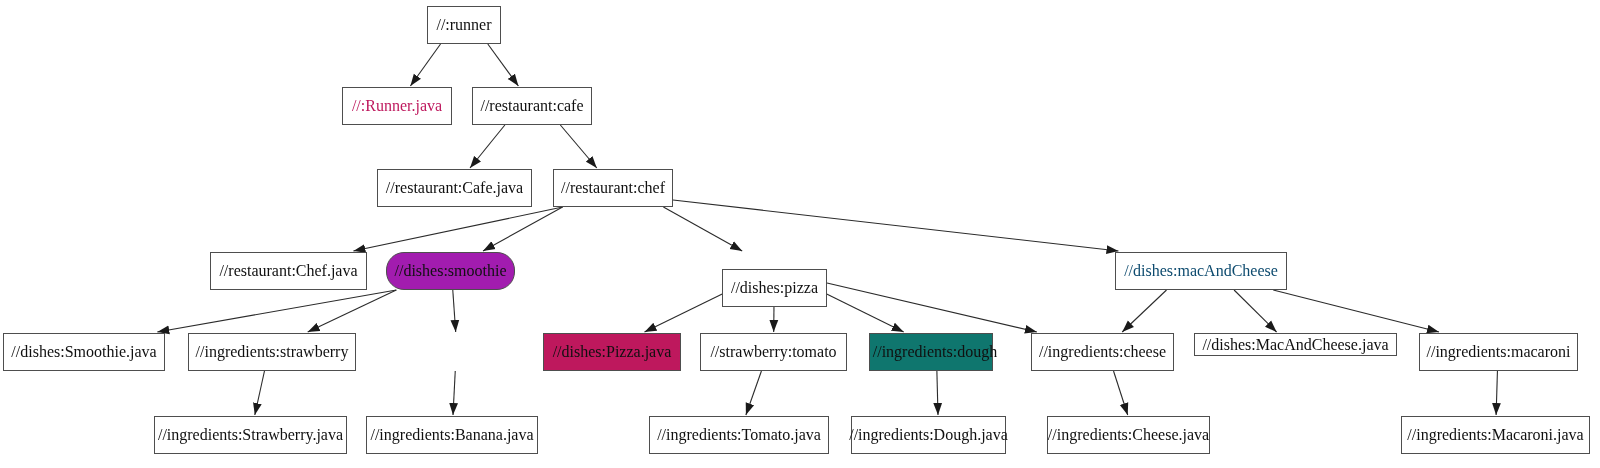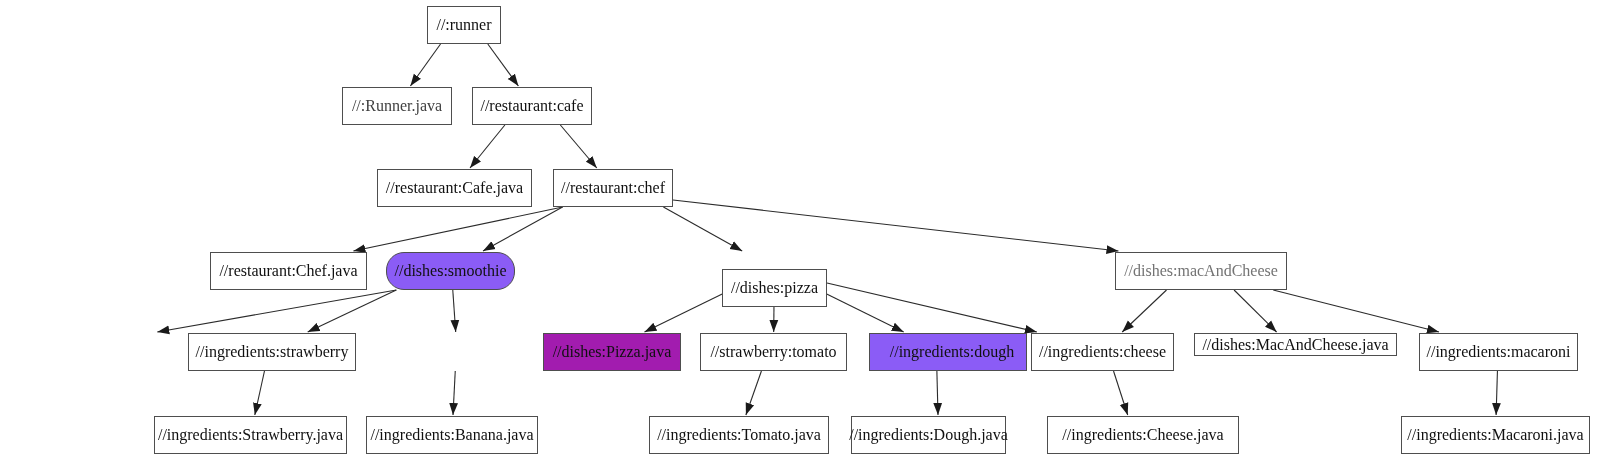--- a/index.html
+++ b/index.html
@@ -73,35 +73,36 @@
         <line x1="1234.075" y1="290" x2="1276.6" y2="332" stroke="#2b2b2b" stroke-width="1.1" marker-end="url(#arrow)"></line>
         <line x1="1273.24" y1="290" x2="1439" y2="332" stroke="#2b2b2b" stroke-width="1.1" marker-end="url(#arrow)"></line>
         <line x1="761.425" y1="371" x2="745.9" y2="415" stroke="#2b2b2b" stroke-width="1.1" marker-end="url(#arrow)"></line>
         <line x1="936.875" y1="371" x2="938" y2="415" stroke="#2b2b2b" stroke-width="1.1" marker-end="url(#arrow)"></line>
         <line x1="1113.525" y1="371" x2="1127.7" y2="415" stroke="#2b2b2b" stroke-width="1.1" marker-end="url(#arrow)"></line>
         <line x1="1497.45" y1="371" x2="1496.1" y2="415" stroke="#2b2b2b" stroke-width="1.1" marker-end="url(#arrow)"></line>
       </g>
   </svg>
   <div class="node-layer" id="node-layer">
       <div class="gnode" style="left: 427px; top: 6px; width: 74px; height: 38px; background: rgb(255, 255, 255); border-color: rgb(78, 78, 78); color: rgb(16, 16, 16);">//:runner</div>
-      <div class="gnode" style="left: 342px; top: 87px; width: 110px; height: 38px; background: rgb(255, 255, 255); border-color: rgb(78, 78, 78); color: #404040;">//:Runner.java</div>
+      <div class="gnode" style="left: 342px; top: 87px; width: 110px; height: 38px; background: rgb(255, 255, 255); border-color: rgb(78, 78, 78); color: #be185d;">//:Runner.java</div>
       <div class="gnode" style="left: 472px; top: 87px; width: 120px; height: 38px; background: rgb(255, 255, 255); border-color: rgb(78, 78, 78); color: rgb(16, 16, 16);">//restaurant:cafe</div>
       <div class="gnode" style="left: 377px; top: 169px; width: 155px; height: 38px; background: rgb(255, 255, 255); border-color: rgb(78, 78, 78); color: rgb(16, 16, 16);">//restaurant:Cafe.java</div>
       <div class="gnode" style="left: 553px; top: 169px; width: 120px; height: 38px; background: rgb(255, 255, 255); border-color: rgb(78, 78, 78); color: rgb(16, 16, 16);">//restaurant:chef</div>
       <div class="gnode" style="left: 210px; top: 252px; width: 157px; height: 38px; background: rgb(255, 255, 255); border-color: rgb(78, 78, 78); color: rgb(16, 16, 16);">//restaurant:Chef.java</div>
-      <div class="gnode" style="left: 386px; top: 252px; width: 129px; height: 38px; background: #8b5cf6; border-color: rgb(78, 78, 78); color: rgb(16, 16, 16); border-radius: 18px;">//dishes:smoothie</div>
+      <div class="gnode" style="left: 386px; top: 252px; width: 129px; height: 38px; background: #a21caf; border-color: rgb(78, 78, 78); color: rgb(16, 16, 16); border-radius: 18px;">//dishes:smoothie</div>
       <div class="gnode" style="left: 722px; top: 252px; width: 105px; height: 38px; background: rgb(255, 255, 255); border-color: rgb(78, 78, 78); color: rgb(16, 16, 16); margin-top: 17px;">//dishes:pizza</div>
-      <div class="gnode" style="left: 1115px; top: 252px; width: 172px; height: 38px; background: rgb(255, 255, 255); border-color: rgb(78, 78, 78); color: #737373;">//dishes:macAndCheese</div>
+      <div class="gnode" style="left: 1115px; top: 252px; width: 172px; height: 38px; background: rgb(255, 255, 255); border-color: rgb(78, 78, 78); color: #0c4a6e;">//dishes:macAndCheese</div>
+      <div class="gnode" style="left: 3px; top: 333px; width: 162px; height: 38px; background: rgb(255, 255, 255); border-color: rgb(78, 78, 78); color: rgb(16, 16, 16);">//dishes:Smoothie.java</div>
       <div class="gnode" style="left: 188px; top: 333px; width: 168px; height: 38px; background: rgb(255, 255, 255); border-color: rgb(78, 78, 78); color: rgb(16, 16, 16);">//ingredients:strawberry</div>
-      <div class="gnode" style="left: 543px; top: 333px; width: 138px; height: 38px; background: #a21caf; border-color: rgb(78, 78, 78); color: rgb(16, 16, 16);">//dishes:Pizza.java</div>
+      <div class="gnode" style="left: 543px; top: 333px; width: 138px; height: 38px; background: #be185d; border-color: rgb(78, 78, 78); color: rgb(16, 16, 16);">//dishes:Pizza.java</div>
       <div class="gnode" style="left: 700px; top: 333px; width: 147px; height: 38px; background: rgb(255, 255, 255); border-color: rgb(78, 78, 78); color: rgb(16, 16, 16);">//strawberry:tomato</div>
-      <div class="gnode" style="left: 869px; top: 333px; width: 158px; height: 38px; background: #8b5cf6; border-color: rgb(78, 78, 78); color: rgb(16, 16, 16); padding-left: 8px;">//ingredients:dough</div>
+      <div class="gnode" style="left: 869px; top: 333px; width: 124px; height: 38px; background: #0f766e; border-color: rgb(78, 78, 78); color: rgb(16, 16, 16); padding-left: 8px;">//ingredients:dough</div>
       <div class="gnode" style="left: 1031px; top: 333px; width: 143px; height: 38px; background: rgb(255, 255, 255); border-color: rgb(78, 78, 78); color: rgb(16, 16, 16);">//ingredients:cheese</div>
       <div class="gnode" style="left: 1194px; top: 333px; width: 203px; height: 23px; background: rgb(255, 255, 255); border-color: rgb(78, 78, 78); color: rgb(16, 16, 16);">//dishes:MacAndCheese.java</div>
       <div class="gnode" style="left: 1419px; top: 333px; width: 159px; height: 38px; background: rgb(255, 255, 255); border-color: rgb(78, 78, 78); color: rgb(16, 16, 16);">//ingredients:macaroni</div>
       <div class="gnode" style="left: 154px; top: 416px; width: 193px; height: 38px; background: rgb(255, 255, 255); border-color: rgb(78, 78, 78); color: rgb(16, 16, 16);">//ingredients:Strawberry.java</div>
       <div class="gnode" style="left: 366px; top: 416px; width: 172px; height: 38px; background: rgb(255, 255, 255); border-color: rgb(78, 78, 78); color: rgb(16, 16, 16);">//ingredients:Banana.java</div>
       <div class="gnode" style="left: 649px; top: 416px; width: 180px; height: 38px; background: rgb(255, 255, 255); border-color: rgb(78, 78, 78); color: rgb(16, 16, 16);">//ingredients:Tomato.java</div>
       <div class="gnode" style="left: 851px; top: 416px; width: 155px; height: 38px; background: rgb(255, 255, 255); border-color: rgb(78, 78, 78); color: rgb(16, 16, 16);">//ingredients:Dough.java</div>
-      <div class="gnode" style="left: 1047px; top: 416px; width: 192px; height: 38px; background: rgb(255, 255, 255); border-color: rgb(78, 78, 78); color: rgb(16, 16, 16);">//ingredients:Cheese.java</div>
+      <div class="gnode" style="left: 1047px; top: 416px; width: 163px; height: 38px; background: rgb(255, 255, 255); border-color: rgb(78, 78, 78); color: rgb(16, 16, 16);">//ingredients:Cheese.java</div>
       <div class="gnode" style="left: 1401px; top: 416px; width: 189px; height: 38px; background: rgb(255, 255, 255); border-color: rgb(78, 78, 78); color: rgb(16, 16, 16);">//ingredients:Macaroni.java</div>
     </div>
 </div>
 
 </body></html>

